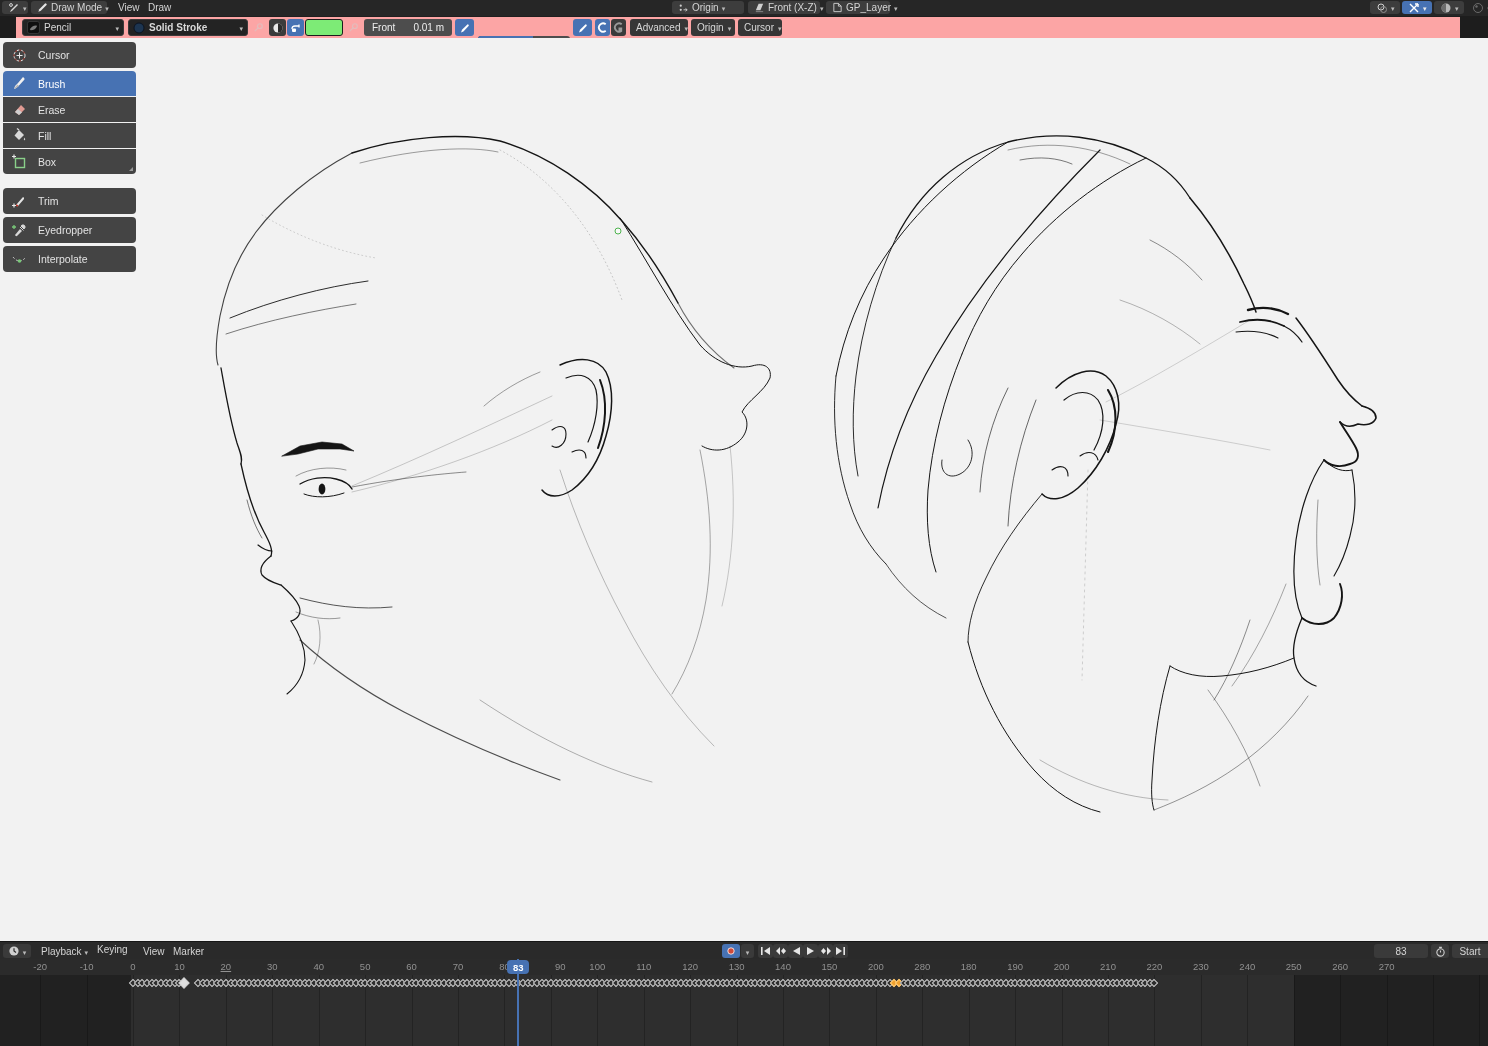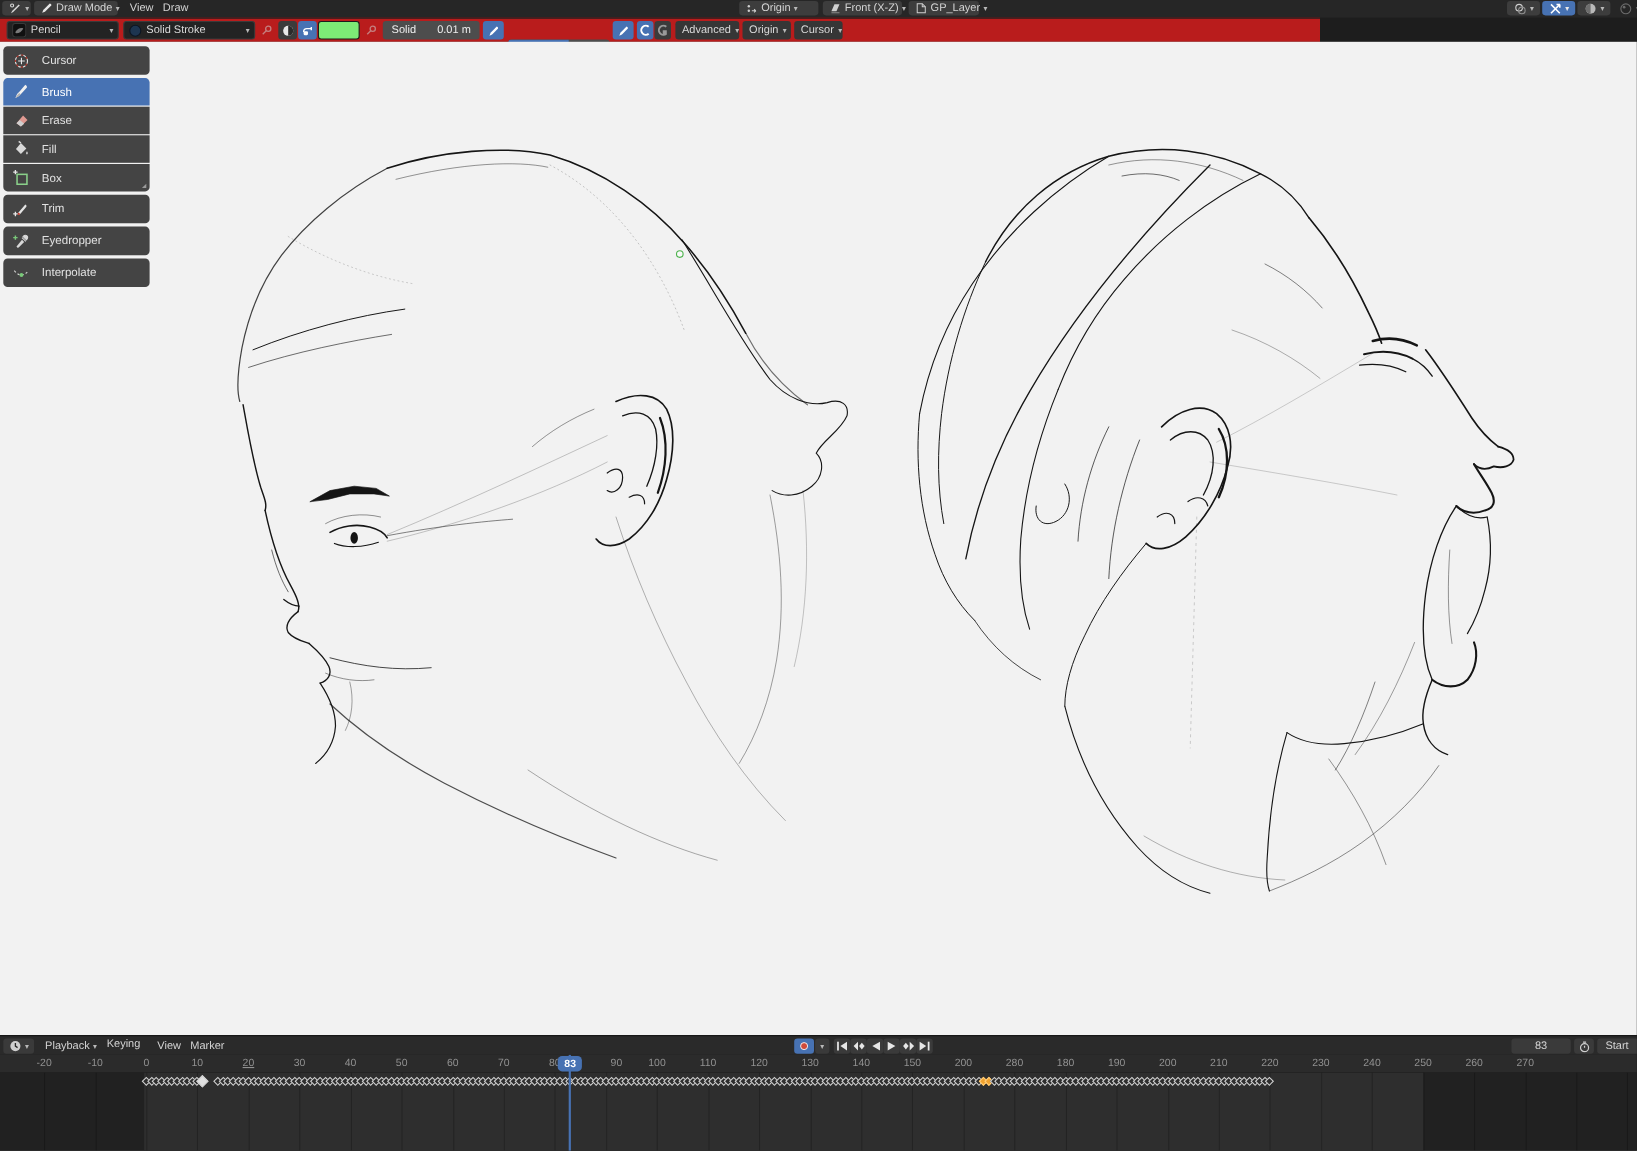--- a/index.html
+++ b/index.html
@@ -1,21 +1,21 @@
 <!DOCTYPE html>
 <html><head>
 <meta charset="utf-8">
 <style>
   * { margin:0; padding:0; box-sizing:border-box; }
   html,body { width:1488px; height:1046px; overflow:hidden; background:#1d1d1d;
     font-family:"Liberation Sans","DejaVu Sans",sans-serif; font-size:11px; color:#d8d8d8;
     -webkit-font-smoothing:antialiased; }
   
   #topbar { position:absolute; left:0; top:0; width:1488px; height:16px; background:#262626; }
-  #toolsettings { position:absolute; left:0; top:16px; width:1200px; height:22px; background:#b91c1c; border-top:1px solid #1f1f1f; }
+  #toolsettings { position:absolute; left:16px; top:16px; width:1444px; height:22px; background:#fca5a5; border-top:1px solid #1f1f1f; }
   .hbtn { position:absolute; top:1px; height:13px; display:flex; align-items:center; gap:3px;
     padding:0 6px; border-radius:3px; color:#d4d4d4; font-size:10px; white-space:nowrap; }
   .hbtn.raised { background:#3d3d3d; }
   .chev { font-size:7px; color:#b9b9b9; line-height:1; transform:translateY(1px); }
   .menu-txt { background:transparent; }
   .ts-widget { position:absolute; top:2px; height:17px; display:flex; align-items:center;
     border-radius:3px; font-size:10px; color:#d9d9d9; overflow:hidden; }
   .select { background:#232323; border:1px solid #3a3a3a; padding:0 4px; gap:4px; }
   .slider { background:#4d4d4d; position:relative; }
   .slider .fill { position:absolute; left:0; top:0; bottom:0; background:#4772b3; }
@@ -25,21 +25,21 @@
   .iconbtn.blue { background:#4772b3; }
   .dropdown { background:#363636; padding:0 6px; gap:4px; }
   .swatch { border:1px solid #1c1c1c; }
   
   #toolbar { position:absolute; left:3px; top:42px; width:133px; }
   .tool { position:relative; width:133px; height:26px; background:rgba(60,60,60,0.96);
     display:flex; align-items:center; gap:10px; padding-left:8px; border-radius:4px;
     margin-bottom:3px; color:#e2e2e2; font-size:10.5px; }
   .tgroup .tool { height:25px; margin-bottom:1px; border-radius:0; }
   .tgroup .tool:first-child { border-radius:4px 4px 0 0; }
-  .tgroup .tool:last-child { border-radius:0 0 4px 4px; margin-bottom:3px; }
+  .tgroup .tool:last-child { border-radius:0 0 4px 4px; margin-bottom:14px; }
   .tool.sel { background:#4772b3; color:#fff; }
   .tool .ticon { width:17px; height:17px; flex:0 0 17px; }
   .subtool:after { content:""; position:absolute; right:3px; bottom:3px;
     border-left:4px solid transparent; border-bottom:4px solid #9a9a9a; }
   
   #viewport { position:absolute; left:0; top:38px; width:1488px; height:903px; background:#f2f2f2; }
   #draw-cursor { position:absolute; width:7px; height:7px; border:1.4px solid #4db34d;
     border-radius:50%; background:rgba(255,255,255,.5); transform:translate(-50%,-50%); }
   
   #tl-menu { position:absolute; left:0; top:941px; width:1488px; height:18px; background:#2a2a2a; border-top:1px solid #161616; }
@@ -161,21 +161,21 @@
   <div class="ts-widget select" style="left:6px;width:102px;">
     <span>
       <svg width="13" height="13" viewBox="0 0 14 14">
           <rect x="0.5" y="0.5" width="13" height="13" rx="2.5" fill="#101010" stroke="#3a3a3a"></rect>
           <path d="M3 9 Q6 4 11 5 Q9 10 4 10 Z" fill="#7a7a7a"></path>
         </svg>
     </span>
     <span style="flex:1">Pencil</span>
     <span class="chev">▾</span>
   </div>
-  <div class="ts-widget select" style="left:112px;width:120px;">
+  <div class="ts-widget select" style="left:112px;width:120px;font-weight:bold;">
     <span>
         <svg width="12" height="12" viewBox="0 0 12 12">
           <circle cx="6" cy="6" r="5" fill="#1d3550" stroke="#0c1522"></circle>
         </svg>
       </span>
     <span style="flex:1">Solid Stroke</span>
     <span class="chev">▾</span>
   </div>
   <div class="ts-widget" style="left:234px;width:16px;justify-content:center;opacity:.55;">
     <span>
@@ -206,21 +206,21 @@
   <div class="ts-widget" style="left:329px;width:16px;justify-content:center;opacity:.55;">
     <span>
         <svg width="11" height="11" viewBox="0 0 12 12">
           <circle cx="7.5" cy="4.5" r="2.6" fill="none" stroke="#cfcfcf" stroke-width="1.3"></circle>
           <path d="M5.7 6.3 L2 10" stroke="#cfcfcf" stroke-width="1.3"></path>
         </svg>
       </span>
   </div>
 
   <div class="ts-widget slider" style="left:348px;width:88px;">
-    <span class="lab">Solid</span>
+    <span class="lab">Front</span>
     <span class="val">0.01 m</span>
   </div>
   <div class="ts-widget iconbtn blue" style="left:439px;width:19px;">
     <span>
         <svg width="12" height="12" viewBox="0 0 12 12">
           <path d="M2 10.5 L3 7.8 L8.6 2.2 Q10 2.6 9.8 3.8 L4.4 9.4 Z" fill="#fff"></path>
         </svg>
       </span>
   </div>
 

